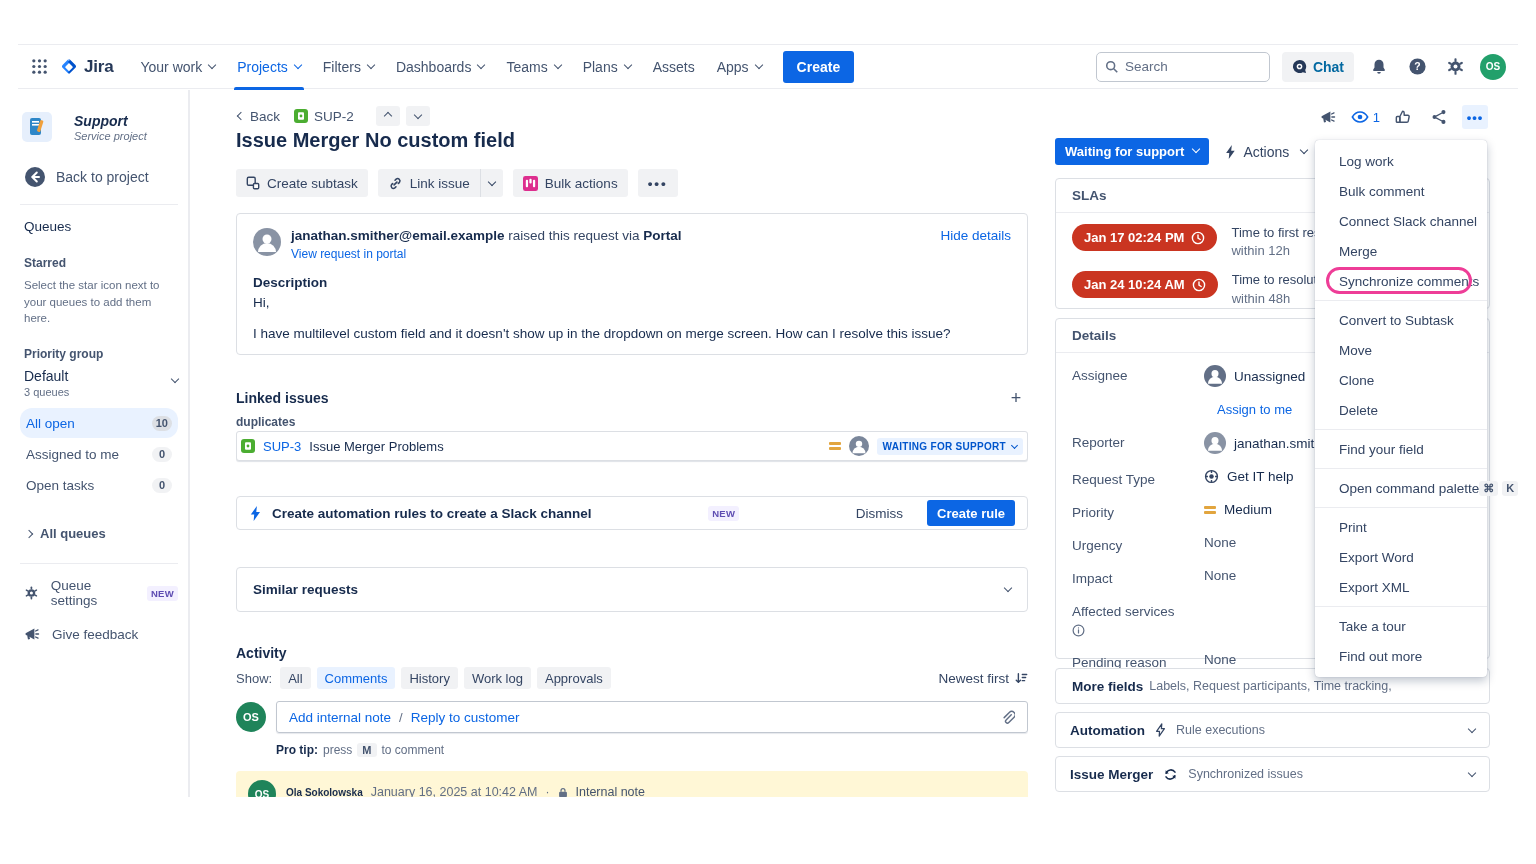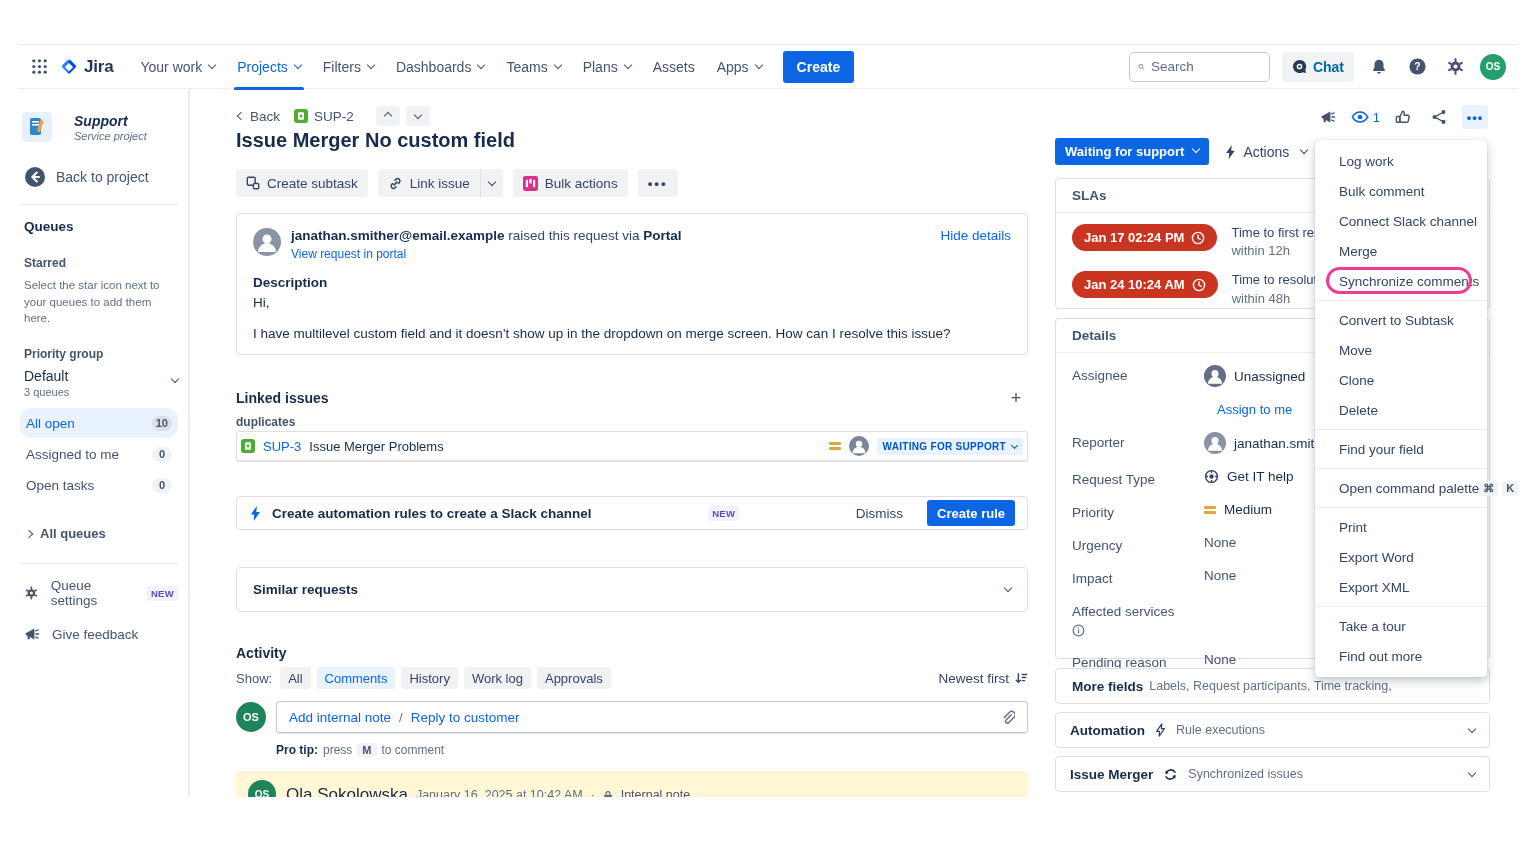--- a/index.html
+++ b/index.html
@@ -16,35 +16,35 @@
   .gridbtn { width:30px; height:30px; display:flex; align-items:center; justify-content:center; border-radius:3px; }
   .logo { display:flex; align-items:center; gap:4px; margin-right:14px; }
   .logo-text { font-size:17px; font-weight:700; color:#253858; letter-spacing:-0.2px; }
   .navitem { font-size:14px; color:#44546f; font-weight:500; padding:0 9px; height:44px; display:flex; align-items:center; gap:2px; position:relative; cursor:pointer; }
   .navitem.active { color:#0c66e4; }
   .navitem.active::after { content:""; position:absolute; left:6px; right:6px; bottom:-1px; height:3px; background:#0c66e4; border-radius:2px 2px 0 0; }
   .caret { width:6px; height:6px; border-right:1.6px solid currentColor; border-bottom:1.6px solid currentColor; transform:rotate(45deg); display:inline-block; margin-left:5px; margin-top:-3px; }
   .caret.up { transform:rotate(-135deg); margin-top:3px; }
   .btn-primary { background:#0c66e4; color:#fff; font-size:14px; font-weight:600; border:none; border-radius:3px; height:32px; padding:0 14px; margin-left:8px; cursor:pointer; font-family:inherit; }
   .navright { display:flex; align-items:center; gap:12px; }
-  .searchbox { display:flex; align-items:center; gap:6px; width:141px; height:30px; border:1.5px solid #c1c7d0; border-radius:5px; padding:0 8px; color:#626f86; background:#fff; }
+  .searchbox { display:flex; align-items:center; gap:6px; width:174px; height:30px; border:1.5px solid #c1c7d0; border-radius:5px; padding:0 8px; color:#626f86; background:#fff; }
   .searchbox input { border:none; outline:none; width:110px; font-size:13.5px; font-family:inherit; color:#172b4d; }
   .searchbox input::placeholder { color:#626f86; }
   .chatbtn { display:flex; align-items:center; gap:6px; height:30px; padding:0 10px; background:#f1f2f4; border-radius:4px; font-size:14px; font-weight:600; color:#0369a1; cursor:pointer; }
   .iconbtn { width:26px; height:26px; display:flex; align-items:center; justify-content:center; color:#44546f; cursor:pointer; }
   .avatar { width:26px; height:26px; border-radius:50%; background:#22a06b; color:#fff; font-size:10px; font-weight:700; display:flex; align-items:center; justify-content:center; cursor:pointer; }
 
   
   .sidebar { position:absolute; left:18px; top:90px; width:172px; height:707px; border-right:2px solid #ebecf0; padding:22px 10px 0 2px; background:#fff; }
   .proj { display:flex; align-items:center; gap:22px; margin-bottom:24px; padding-left:2px;font-style:italic; }
   .proj-name { font-size:14px; font-weight:700; color:#172b4d; }
   .proj-type { font-size:11px; color:#626f86; margin-top:1px; }
   .backrow { display:flex; align-items:center; gap:10px; font-size:14px; color:#44546f; font-weight:500; margin-bottom:16px; padding-left:4px; cursor:pointer; }
   .sdivider { height:1px; background:#ebecf0; margin:10px 0 14px 0; }
-  .sec-h { font-size:13.5px; font-weight:700; color:#172b4d; margin:4px 0 22px 4px; }
+  .sec-h { font-size:13.5px; font-weight:400; color:#172b4d; margin:4px 0 22px 4px; }
   .sub-h { font-size:12px; font-weight:700; color:#44546f; margin:0 0 7px 4px; }
   .help-txt { font-size:11.5px; color:#626f86; line-height:1.45; margin:0 0 20px 4px; }
   .group-row { display:flex; align-items:flex-start; justify-content:space-between; margin:2px 0 10px 4px; cursor:pointer; }
   .group-name { font-size:14px; color:#172b4d; }
   .group-sub { font-size:11px; color:#626f86; margin-top:2px; }
   .q-item { display:flex; align-items:center; justify-content:space-between; height:30px; padding:0 6px 0 6px; border-radius:12px; font-size:13.5px; color:#44546f; cursor:pointer; margin-bottom:1px; }
   .q-item.active { background:#e9f2ff; color:#0c66e4; }
   .q-count { font-size:11px; font-weight:600; color:#44546f; background:#f1f2f4; border-radius:8px; min-width:20px; height:15px; display:flex; align-items:center; justify-content:center; padding:0 4px; }
   .q-item.active .q-count { background:#dcdfe4; }
   .allq { display:flex; align-items:center; gap:8px; font-size:13px; font-weight:600; color:#44546f; margin:26px 0 0 6px; cursor:pointer; }
@@ -112,21 +112,21 @@
   .comlink { font-size:13.5px; font-weight:500; color:#0c66e4; cursor:pointer; }
   .comsep { font-size:13px; color:#626f86; }
   .clip { margin-left:auto; color:#626f86; cursor:pointer; }
   .protip { position:absolute; top:654px; left:40px; font-size:12px; color:#626f86; display:flex; align-items:center; gap:5px; }
   .protip b { color:#172b4d; }
   .kbd { font-size:11px; color:#44546f; background:#f1f2f4; border-radius:3px; padding:1px 5px; font-weight:600; }
 
   .ycomment { position:absolute; top:682px; left:0; width:792px; height:60px; background:#fff7d6; border-radius:4px 4px 0 0; padding:9px 12px; display:flex; align-items:flex-start; gap:10px; }
   .avatar28 { width:28px; height:28px; border-radius:50%; background:#1f845a; color:#fff; font-size:10px; font-weight:700; display:flex; align-items:center; justify-content:center; flex:none; }
   .ymeta { display:flex; align-items:center; gap:8px; margin-top:5px; }
-  .yauthor { font-size:17px; font-weight:400; color:#172b4d; }
+  .yauthor { font-size:10px; font-weight:700; color:#172b4d; }
   .ytime { font-size:12.5px; color:#626f86; }
   .ydot { color:#626f86; font-size:12px; }
   .ybadge { font-size:12.5px; color:#44546f; }
 
   
   .right { position:absolute; left:1055px; top:89px; width:435px; height:708px; overflow:hidden; }
   .iconrow { position:absolute; top:16px; right:2px; display:flex; align-items:center; gap:10px; }
   .iro { width:26px; height:24px; display:flex; align-items:center; justify-content:center; color:#44546f; cursor:pointer; border-radius:3px; }
   .watch { display:flex; align-items:center; gap:4px; color:#0c66e4; font-size:13px; cursor:pointer; }
   .morebtn { background:#e9f2ff; color:#0c66e4; font-weight:700; letter-spacing:1px; font-size:13px; }

